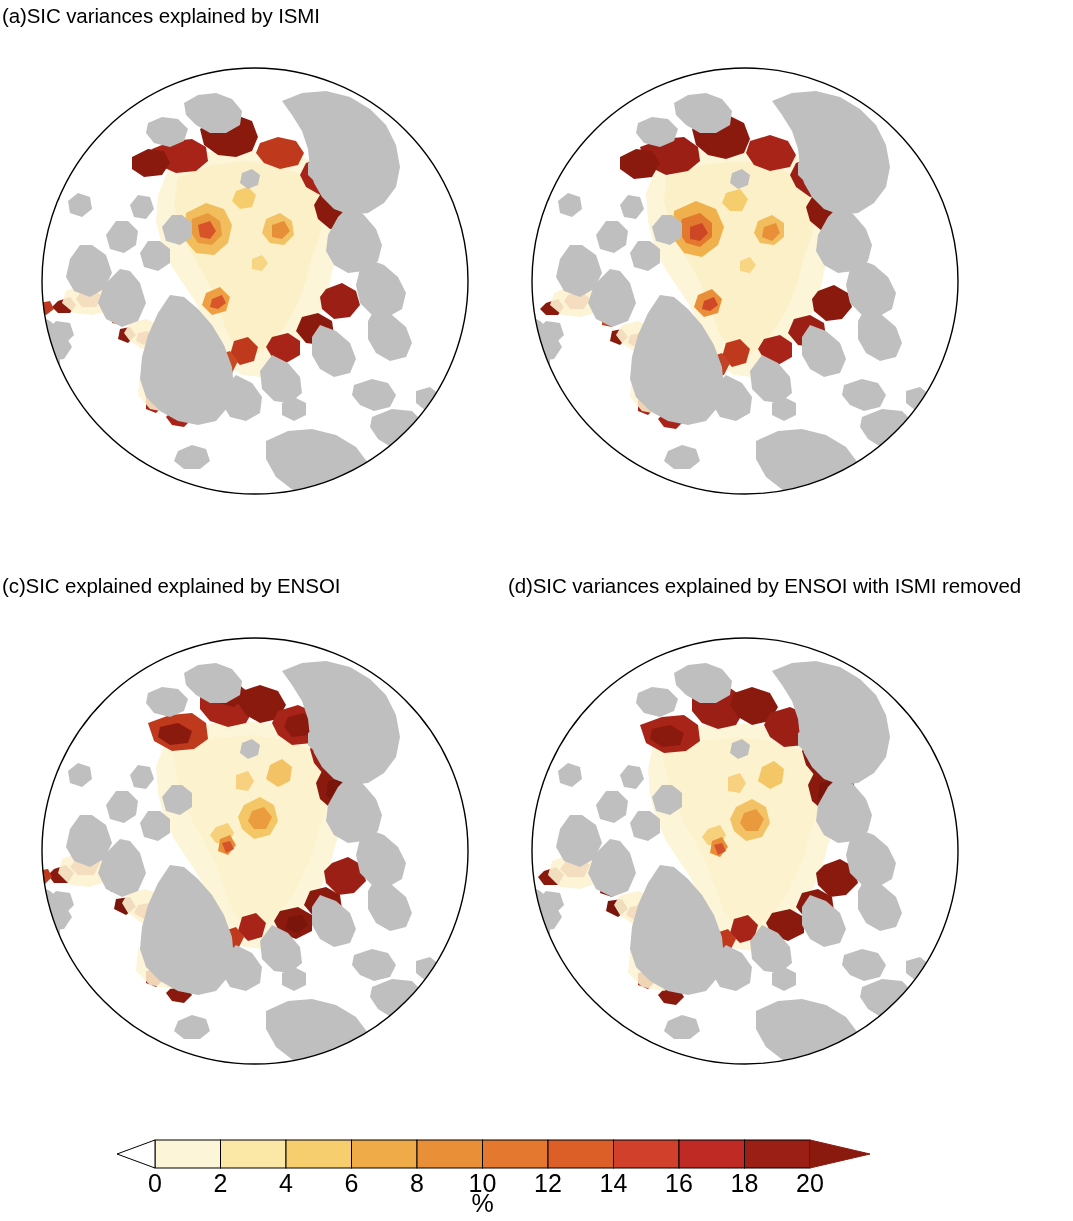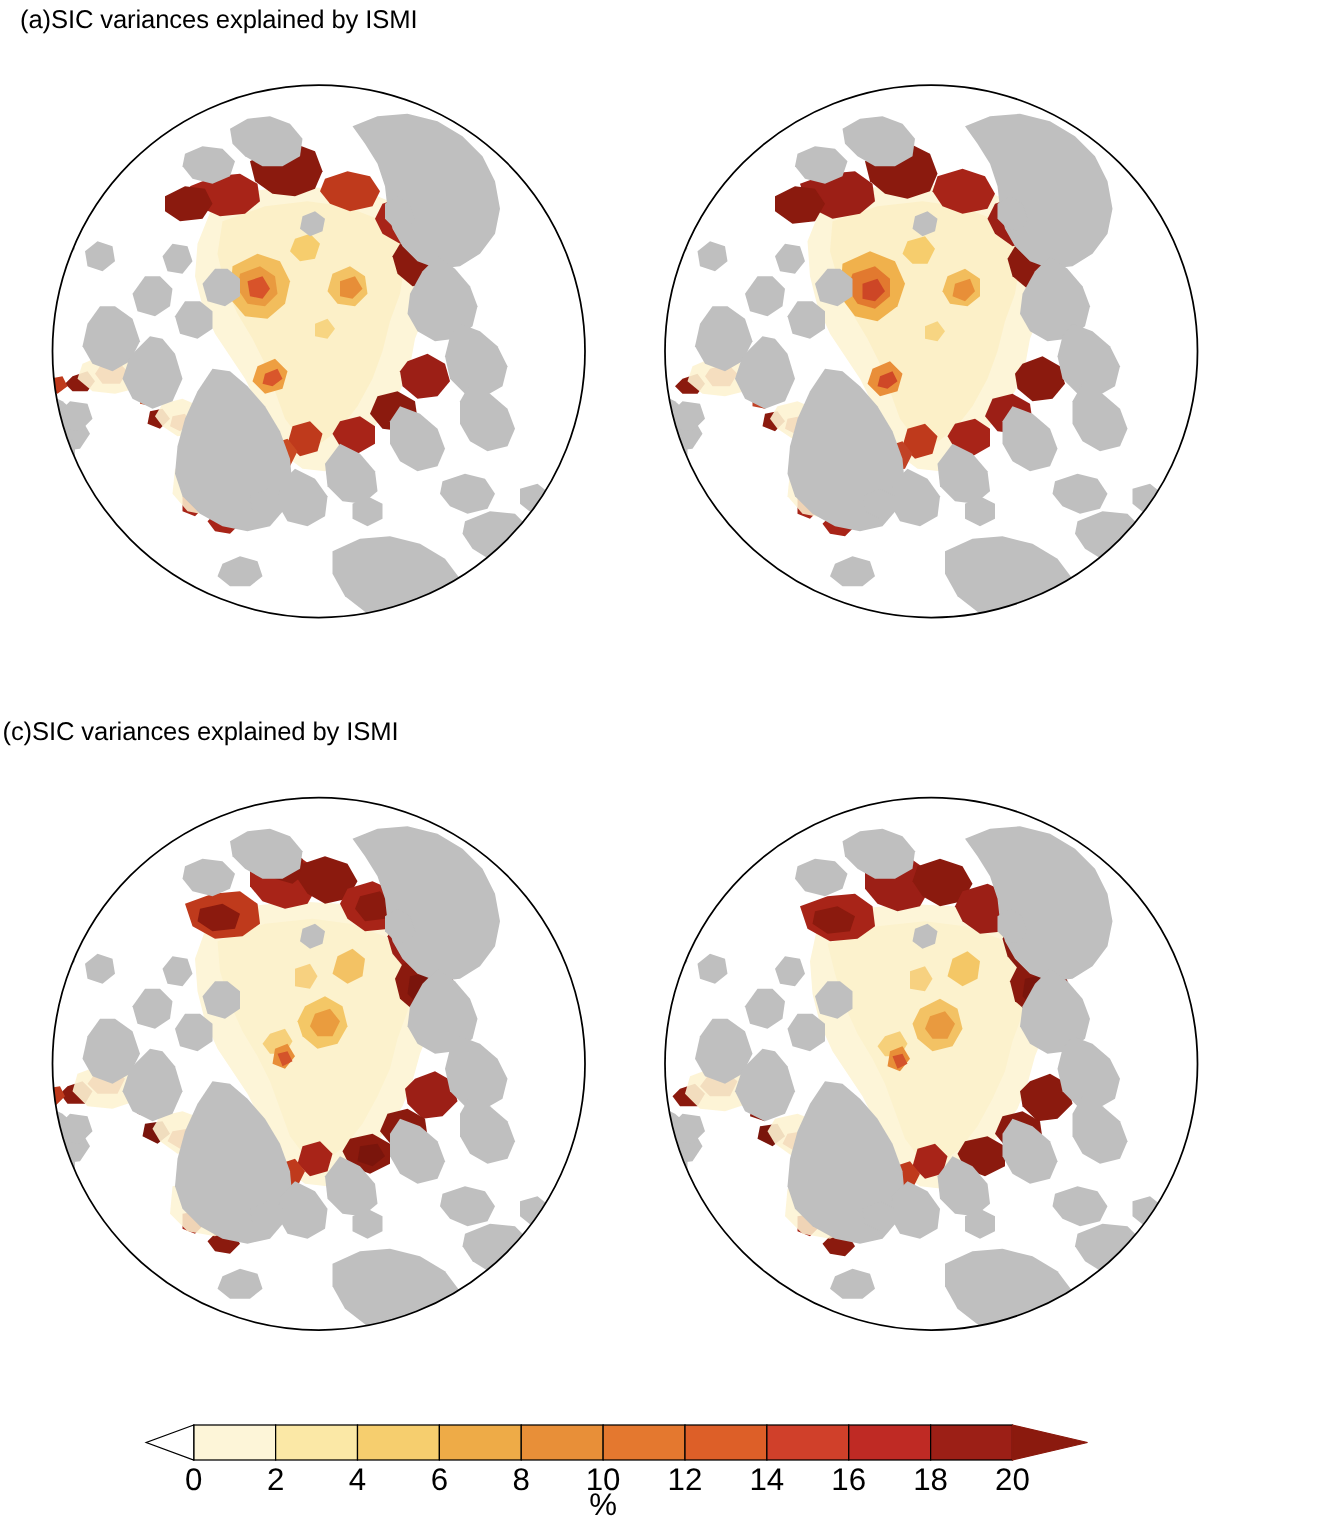--- a/index.html
+++ b/index.html
@@ -13,21 +13,21 @@
   .cbar-wrap{position:absolute;left:0;top:1128px;width:1073px;height:93px;}
   .cbar-wrap svg{display:block;width:1073px;height:93px;}
   .cb-tick{font-family:"Liberation Sans", sans-serif;font-size:25px;fill:#000;}
   .cb-unit{font-family:"Liberation Sans", sans-serif;font-size:25px;fill:#000;}
 </style>
 </head>
 <body>
 
 <div class="fig">
 
-  <div class="panel-title" style="left:16px;top:6px;text-align:right;">(a)SIC variances explained by ISMI</div>
+  <div class="panel-title" style="left:2px;top:6px;text-align:right;">(a)SIC variances explained by ISMI</div>
   <div class="map-wrap" style="left:20px;top:45px;">
     <svg viewBox="0 0 470 470" xmlns="http://www.w3.org/2000/svg">
       <defs>
         <clipPath id="cpA">
             <circle cx="235" cy="236" r="213"></circle>
           </clipPath>
 
         <g id="landGeom">
 
           <path d="M150 250 L138 268 L128 290 L122 312 L120 334 L126 352 L140 366 L158 376
@@ -195,21 +195,21 @@
           <path d="M44 248 L58 242 L74 242 L88 248 L94 258 L86 268 L70 272 L52 270 L40 260 Z" fill="#fdf3d2" opacity="0.9"></path>
           <path d="M112 280 L128 276 L142 282 L148 294 L140 304 L124 306 L112 298 L106 290 Z" fill="#fdf3d2" opacity="0.9"></path>
           <path d="M122 332 L142 328 L162 334 L174 348 L170 362 L152 370 L132 366 L120 352 Z" fill="#fdf3d2" opacity="0.85"></path>
         </g>
         <use href="#landGeom"></use>
       </g>
       <circle cx="235" cy="236" r="213" fill="none" stroke="#000000" stroke-width="1.4"></circle>
     </svg>
   </div>
 
-  <div class="panel-title" style="left:2px;top:576px;">(c)SIC variances explained by ISMI</div>
+  <div class="panel-title" style="left:2px;top:576px;">(c)SIC explained explained by ENSOI</div>
   <div class="map-wrap" style="left:20px;top:615px;">
     <svg viewBox="0 0 470 470" xmlns="http://www.w3.org/2000/svg">
       <defs>
           <clipPath id="cpC">
             <circle cx="235" cy="236" r="213"></circle>
           </clipPath>
         </defs>
       <g clip-path="url(#cpC)">
         <rect x="0" y="0" width="470" height="470" fill="#ffffff"></rect>
         <g>
@@ -256,20 +256,21 @@
           <path d="M42 244 L58 238 L76 238 L92 244 L98 256 L88 266 L70 272 L50 270 L38 258 Z" fill="#fdf3d2" opacity="0.9"></path>
           <path d="M108 278 L126 274 L142 280 L148 294 L140 306 L122 308 L108 298 L102 288 Z" fill="#fdf3d2" opacity="0.9"></path>
           <path d="M118 334 L140 330 L162 336 L176 350 L172 366 L152 374 L130 370 L116 356 Z" fill="#fdf3d2" opacity="0.85"></path>
         </g>
         <use href="#landGeom"></use>
       </g>
       <circle cx="235" cy="236" r="213" fill="none" stroke="#000000" stroke-width="1.4"></circle>
     </svg>
   </div>
 
+  <div class="panel-title" style="left:508px;top:576px;">(d)SIC variances explained by ENSOI with ISMI removed</div>
   <div class="map-wrap" style="left:510px;top:615px;">
     <svg viewBox="0 0 470 470" xmlns="http://www.w3.org/2000/svg">
       <defs>
           <clipPath id="cpD">
             <circle cx="235" cy="236" r="213"></circle>
           </clipPath>
         </defs>
       <g clip-path="url(#cpD)">
         <rect x="0" y="0" width="470" height="470" fill="#ffffff"></rect>
         <g>

